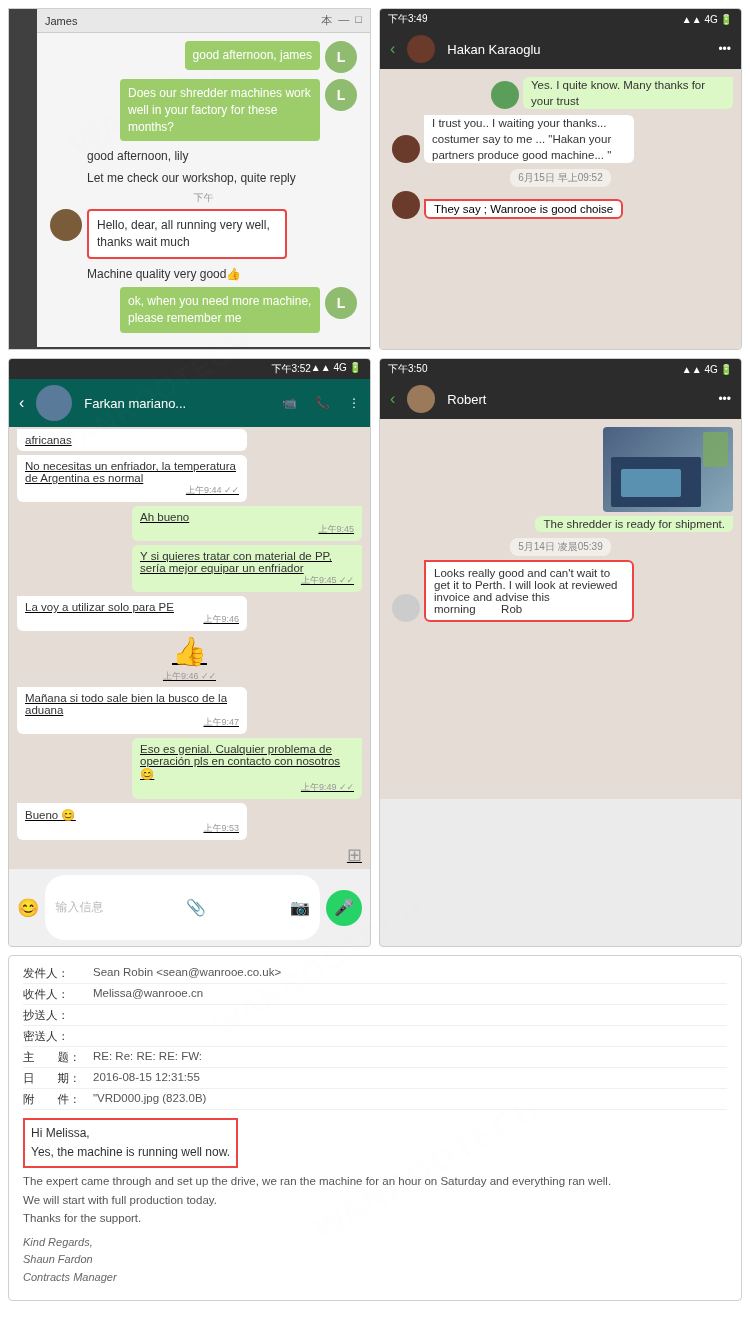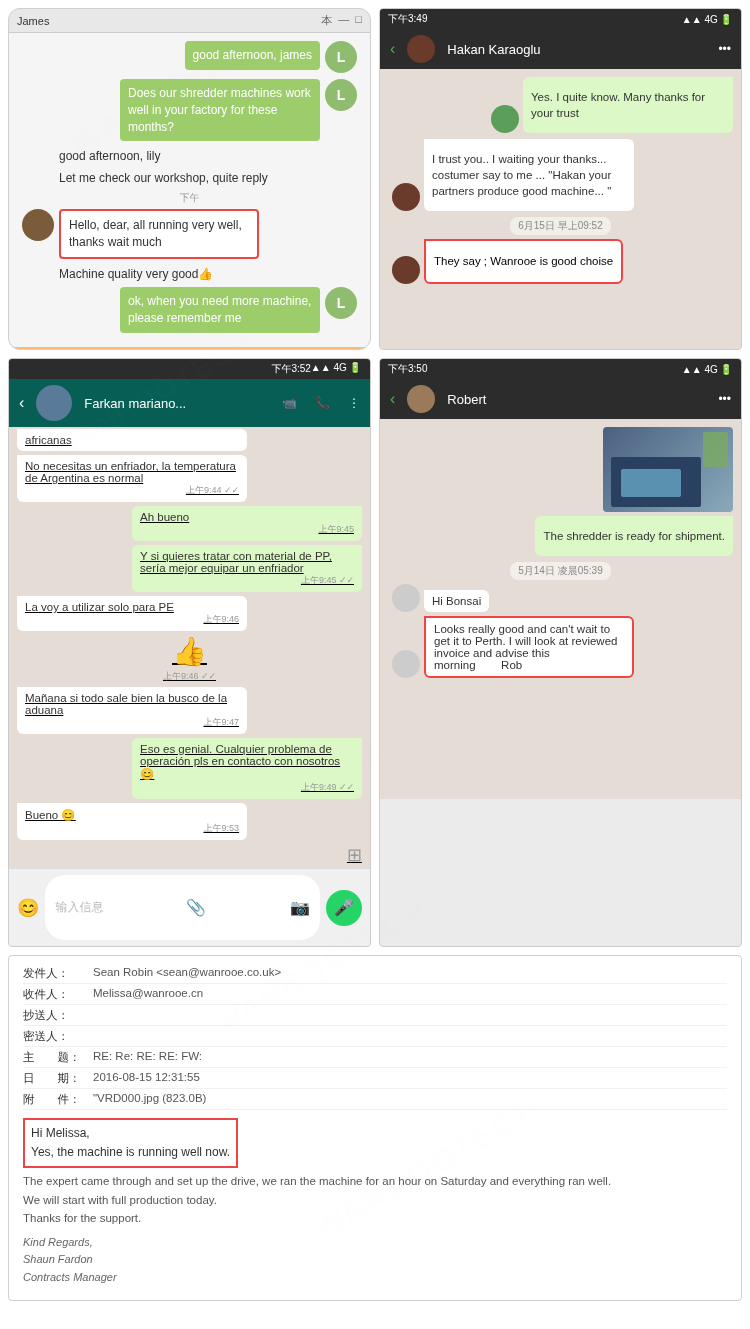--- a/index.html
+++ b/index.html
@@ -26,25 +26,26 @@
     .page-layout {
       display: grid;
       grid-template-columns: 1fr 1fr;
       grid-template-rows: auto auto auto;
       gap: 8px;
       padding: 8px;
     }
 
     
     .pc-chat {
-      background: #fdba74;
+      background: #404040;
       border: 1px solid #d0d0d0;
-      border-radius: 12px;
+      border-radius: 0;
       overflow: hidden;
       font-size: 12px;
+      padding-left: 28px;
     }
     .pc-chat-titlebar {
       background: #e8e8e8;
       padding: 4px 8px;
       display: flex;
       align-items: center;
       justify-content: space-between;
       border-bottom: 1px solid #ccc;
     }
     .pc-chat-titlebar .title-text {
@@ -160,21 +161,21 @@
     .mobile-msg-row {
       display: flex;
       margin-bottom: 6px;
       align-items: flex-end;
     }
     .mobile-msg-row.right {
       flex-direction: row-reverse;
     }
     .mobile-bubble {
       max-width: 210px;
-      padding: 12px 8px;
+      padding: 0 8px;
       border-radius: 6px;
       font-size: 11.5px;
       line-height: 1.4;
     }
     .mobile-bubble.green {
       background: #dcf8c6;
       color: #333;
       border-radius: 6px 0px 6px 6px;
     }
     .mobile-bubble.white {
@@ -561,24 +562,20 @@
             <div style="position:absolute; bottom:15px; left:18px; width:60px; height:28px; background:#5a90b0; border-radius:2px;"></div>
             <div style="position:absolute; top:5px; right:5px; width:25px; height:35px; background:#7aaa60; border-radius:2px; opacity:0.8;"></div>
           </div>
           <div class="mobile-bubble green" style="border-radius:6px 0 6px 6px;">
             The shredder is ready for shipment.
           </div>
         </div>
 
         <span class="mobile-system-msg">5月14日 凌晨05:39</span>
 
-        <div class="mobile-msg-row left" style="margin-bottom:4px;">
-          <div style="width:28px; height:28px; border-radius:50%; background:#ccc; margin:0 4px; flex-shrink:0;"></div>
-          <div style="background:#fff; padding:5px 8px; border-radius:0 6px 6px 6px; font-size:11.5px; color:#333;">Hi Bonsai</div>
-        </div>
 
         <div class="mobile-msg-row left">
           <div style="width:28px; height:28px; border-radius:50%; background:#ccc; margin:0 4px; flex-shrink:0;"></div>
           <div style="background:#fff; border:2px solid #e44; padding:5px 8px; border-radius:0 6px 6px 6px; font-size:11.5px; color:#333; max-width:210px;">Looks really good and can't wait to get it to Perth. I will look at reviewed invoice and advise this morning&nbsp;&nbsp;&nbsp;&nbsp;&nbsp;&nbsp;&nbsp;&nbsp;Rob</div>
         </div>
       </div>
     </div>
 
     <div class="email-section">
       <div class="email-header-row">

